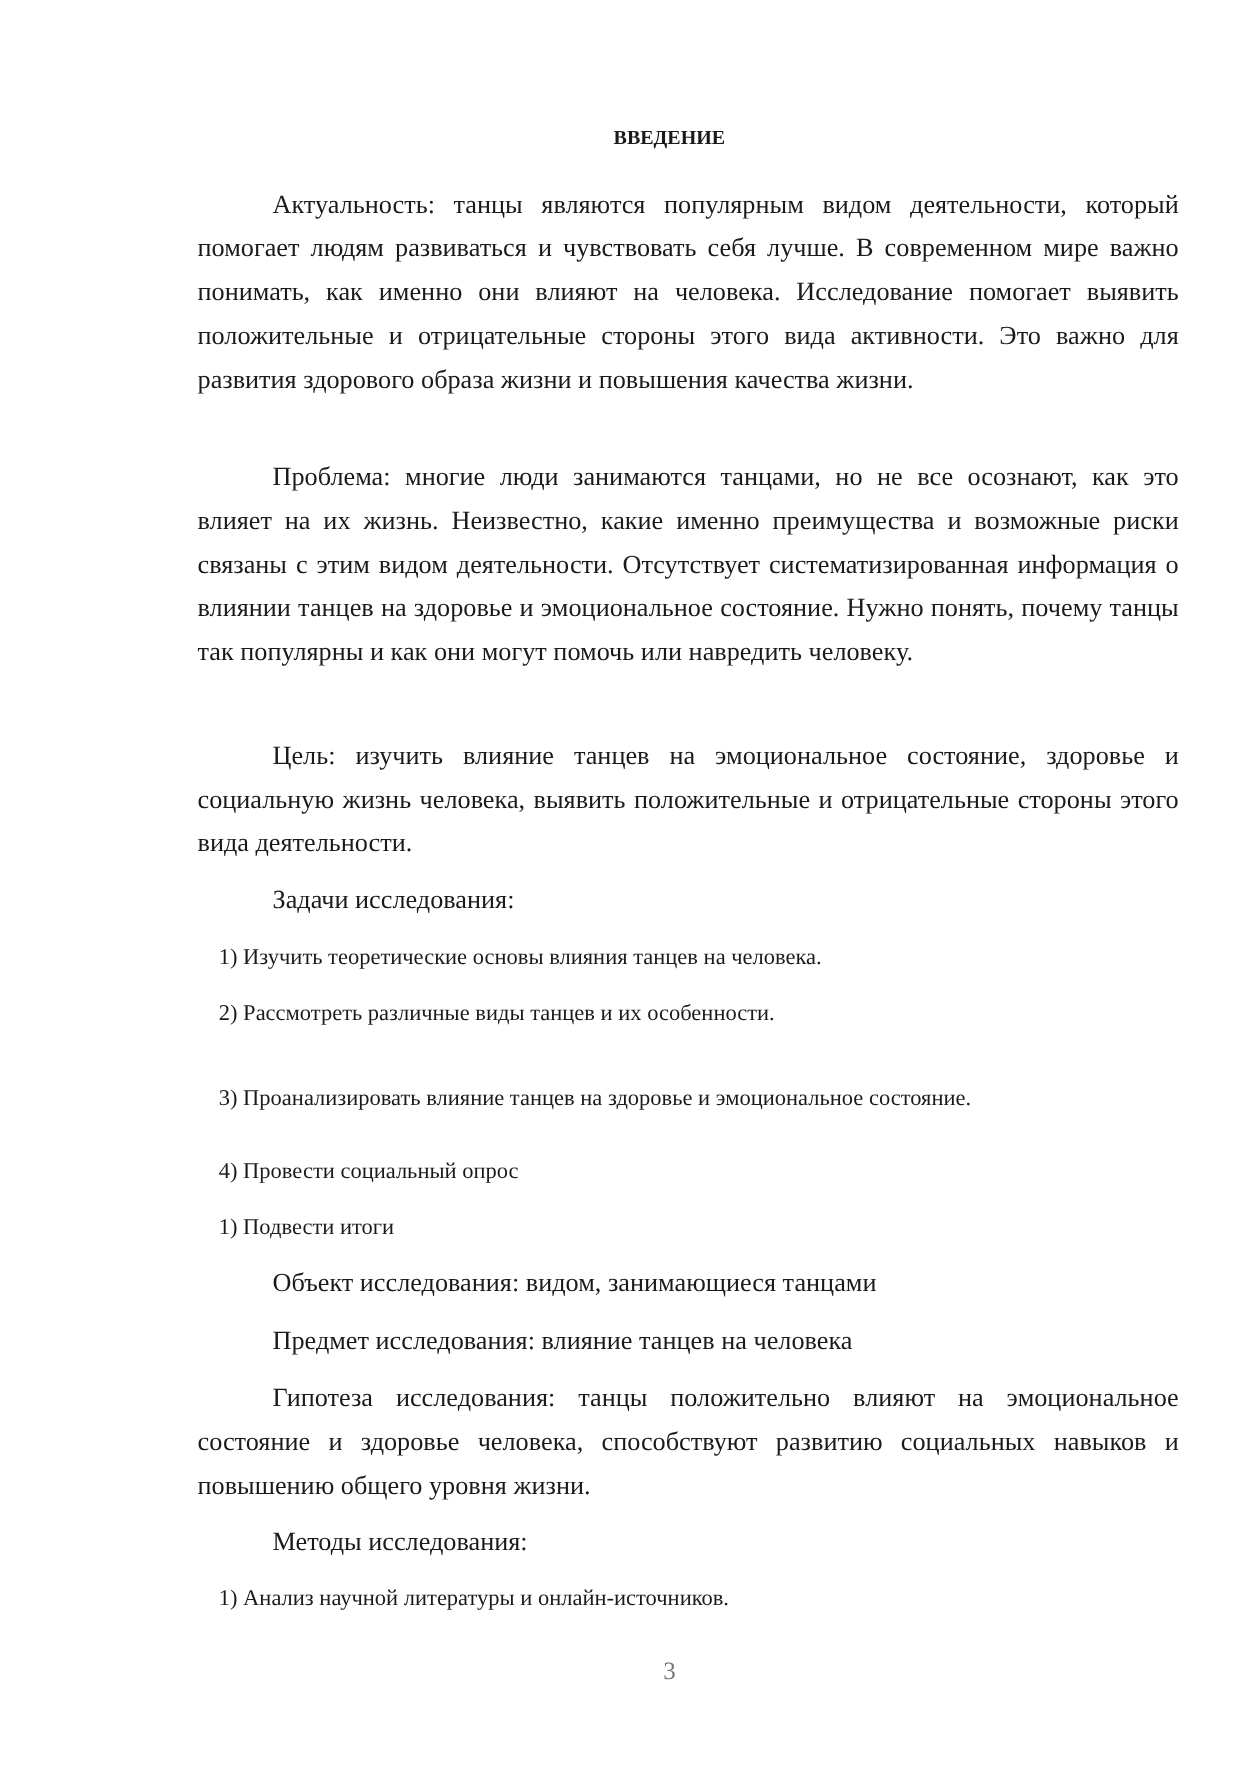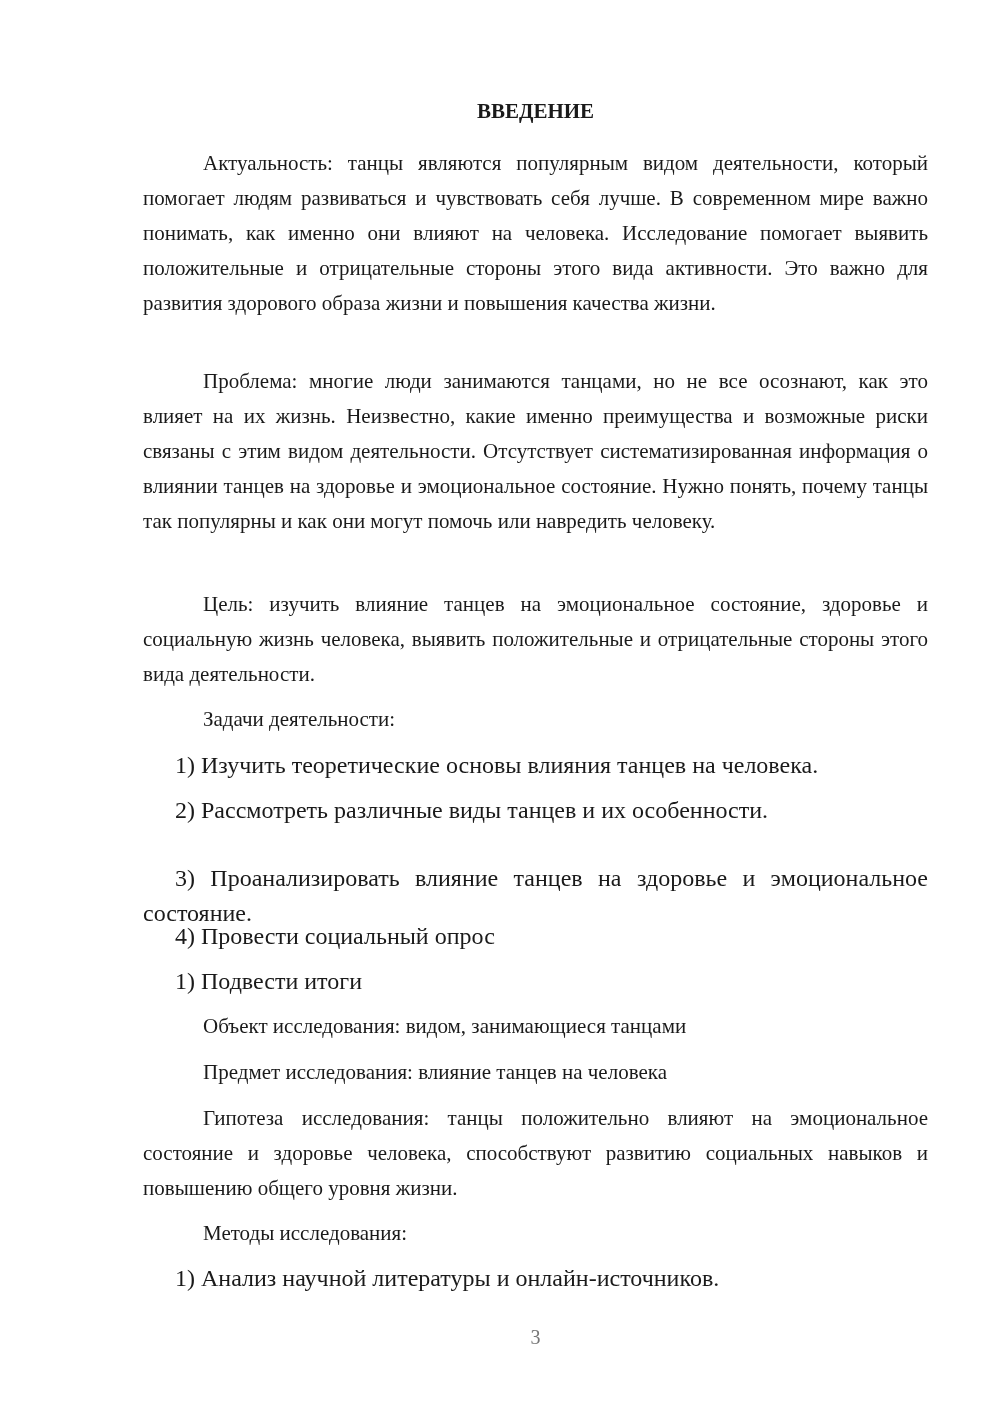--- a/index.html
+++ b/index.html
@@ -21,39 +21,39 @@
       top: 0;
       width: 785px;
     }
     .title {
       position: absolute;
       top: 96px;
       left: 0;
       width: 785px;
       text-align: center;
       font-weight: bold;
-      font-size: 21px;
+      font-size: 16px;
       line-height: 30px;
     }
     .para {
       position: absolute;
-      left: 0;
+      left: 15px;
       width: 785px;
       font-size: 21px;
       line-height: 35px;
       text-align: justify;
       text-align-last: left;
       text-indent: 60px;
       margin: 0;
     }
     .list-item {
       position: absolute;
       left: 0;
       width: 785px;
-      font-size: 24px;
+      font-size: 18px;
       line-height: 35px;
       text-align: justify;
       text-align-last: left;
       text-indent: 32px;
       margin: 0;
     }
     .page-number {
       position: absolute;
       top: 1326px;
       left: 0;
@@ -69,21 +69,21 @@
 
 <div class="page">
   <div class="title">ВВЕДЕНИЕ</div>
 
   <p class="para" style="top:146px;">Актуальность: танцы являются популярным видом деятельности, который помогает людям развиваться и чувствовать себя лучше. В современном мире важно понимать, как именно они влияют на человека. Исследование помогает выявить положительные и отрицательные стороны этого вида активности. Это важно для развития здорового образа жизни и повышения качества жизни.</p>
 
   <p class="para" style="top:364px;">Проблема: многие люди занимаются танцами, но не все осознают, как это влияет на их жизнь. Неизвестно, какие именно преимущества и возможные риски связаны с этим видом деятельности. Отсутствует систематизированная информация о влиянии танцев на здоровье и эмоциональное состояние. Нужно понять, почему танцы так популярны и как они могут помочь или навредить человеку.</p>
 
   <p class="para" style="top:587px;">Цель: изучить влияние танцев на эмоциональное состояние, здоровье и социальную жизнь человека, выявить положительные и отрицательные стороны этого вида деятельности.</p>
 
-  <p class="para" style="top:702px;">Задачи деятельности:</p>
+  <p class="para" style="top:702px;">Задачи исследования:</p>
 
   <p class="list-item" style="top:748px;">1) Изучить теоретические основы влияния танцев на человека.</p>
   <p class="list-item" style="top:793px;">2) Рассмотреть различные виды танцев и их особенности.</p>
   <p class="list-item" style="top:839px;margin-top:22px;">3) Проанализировать влияние танцев на здоровье и эмоциональное состояние.</p>
   <p class="list-item" style="top:919px;">4) Провести социальный опрос</p>
   <p class="list-item" style="top:964px;">1) Подвести итоги</p>
 
   <p class="para" style="top:1009px;">Объект исследования: видом, занимающиеся танцами</p>
 
   <p class="para" style="top:1055px;">Предмет исследования: влияние танцев на человека</p>

